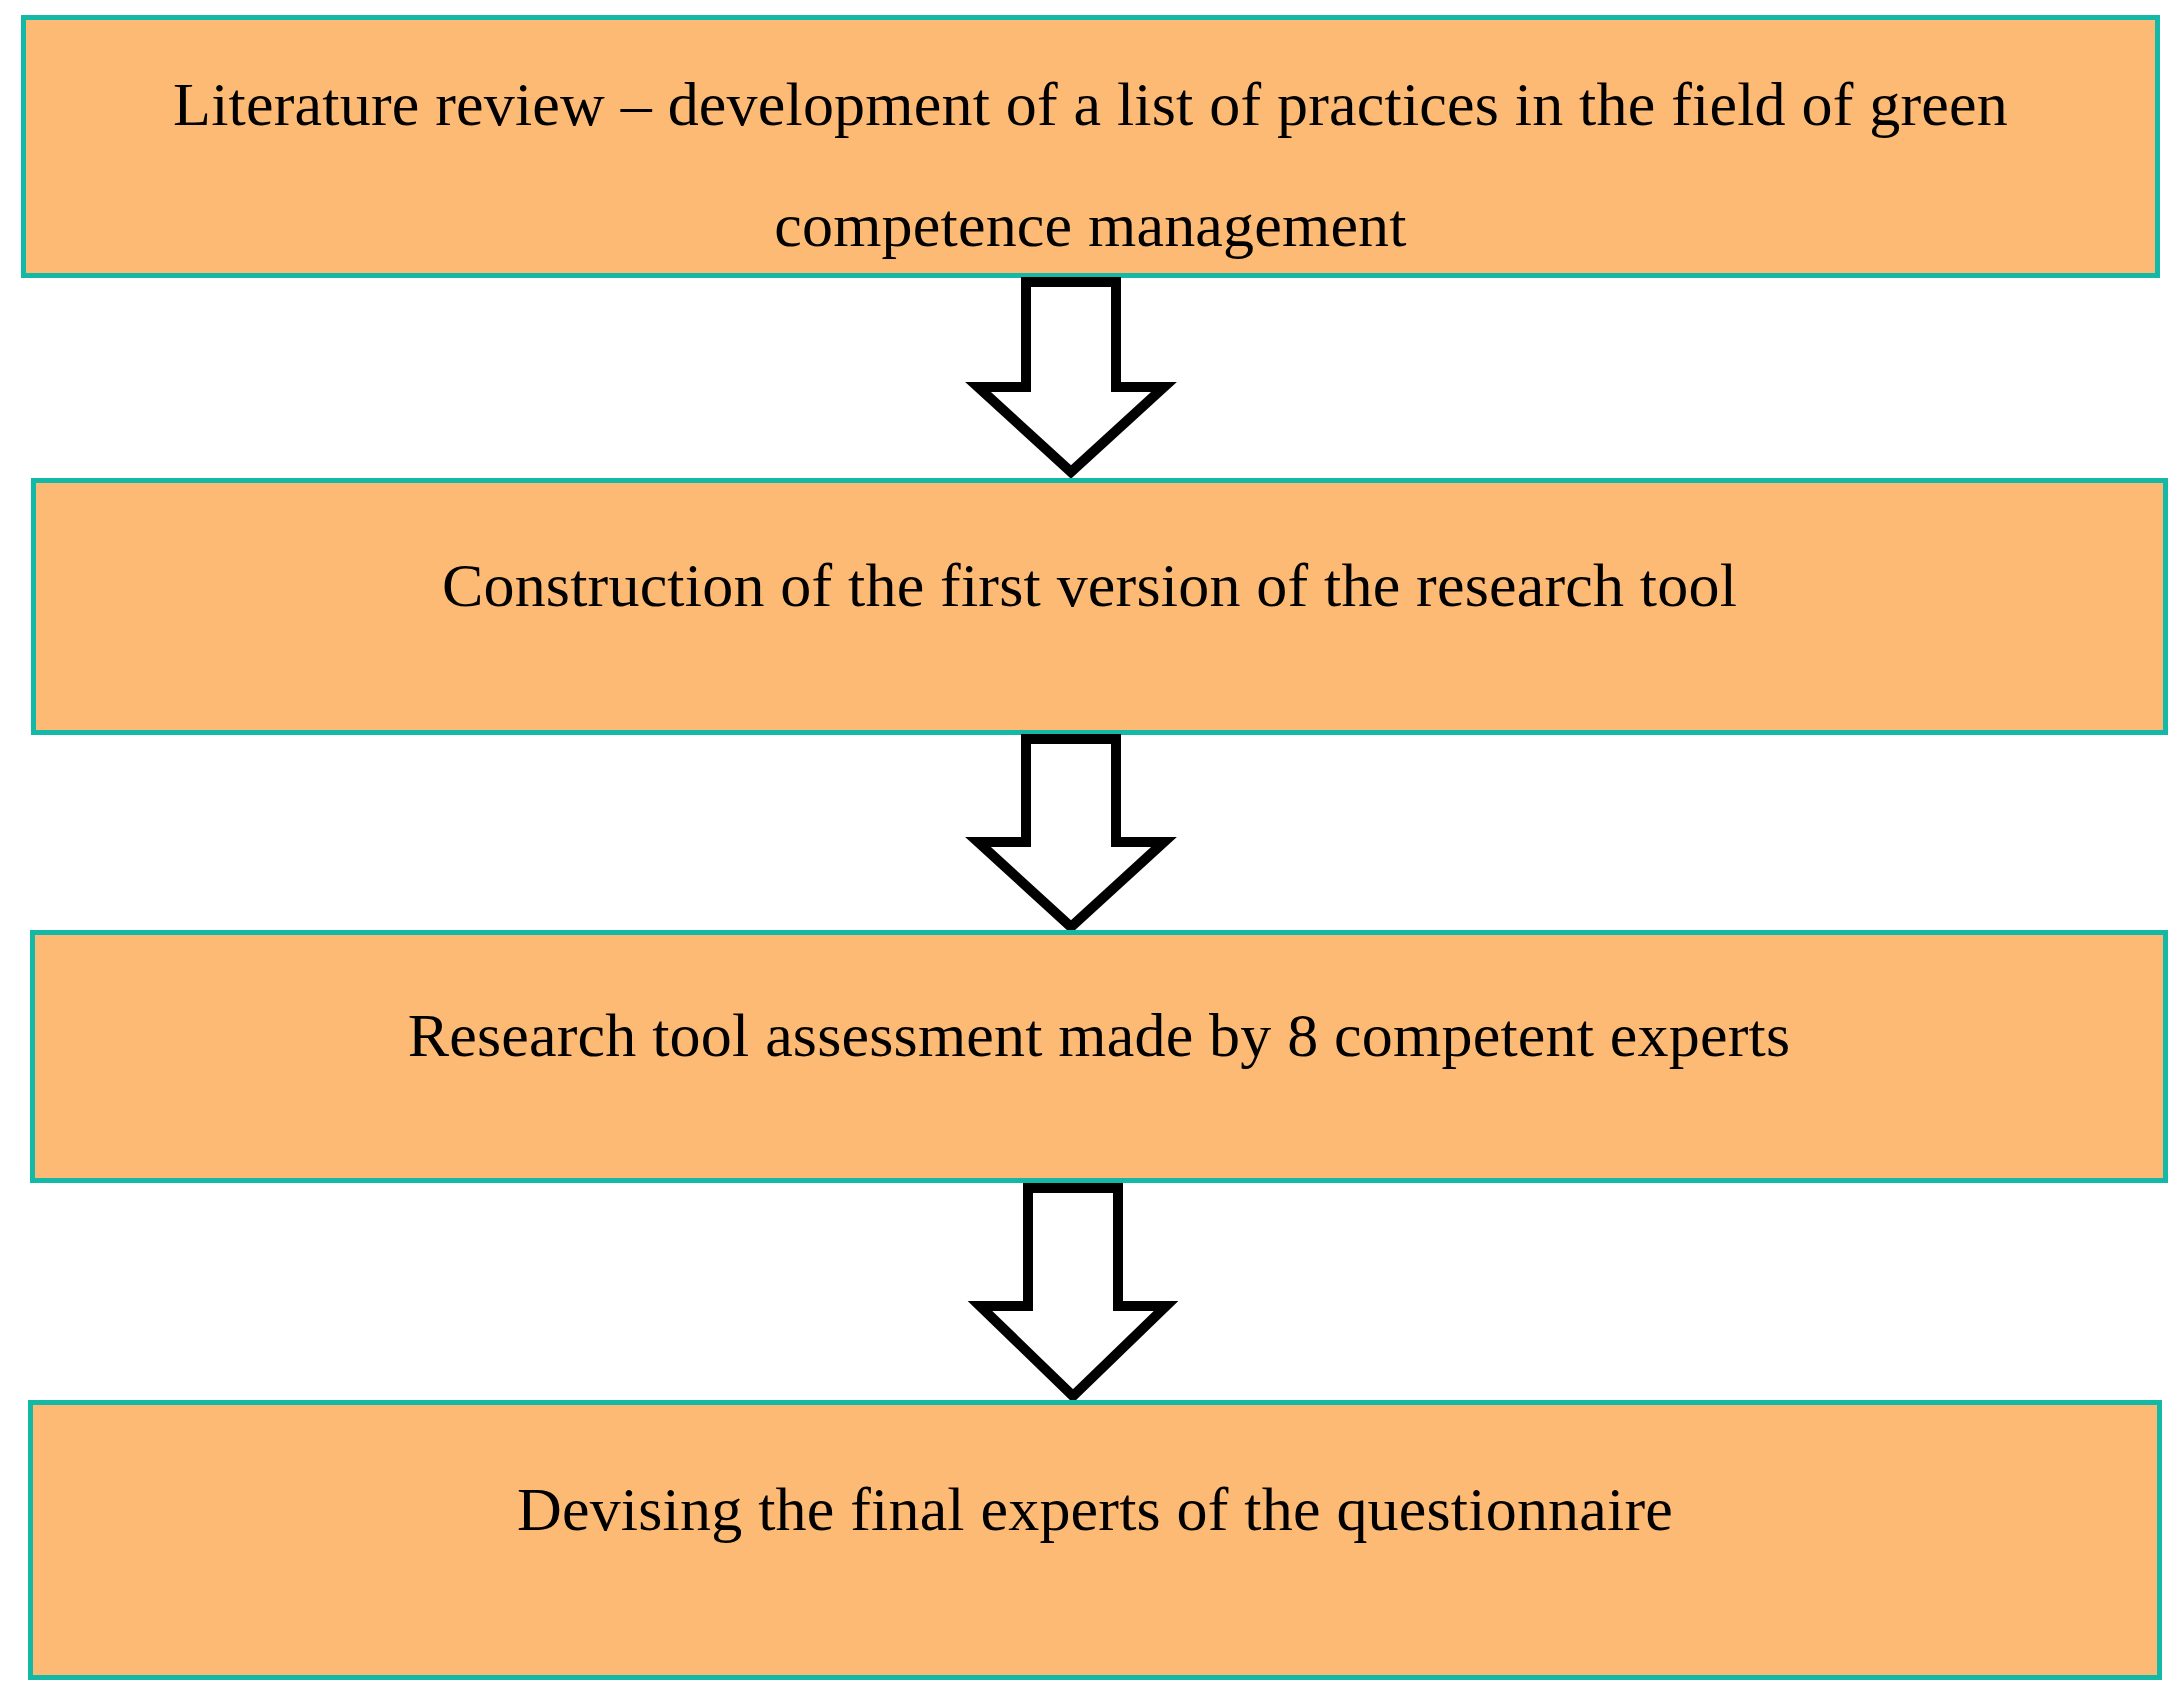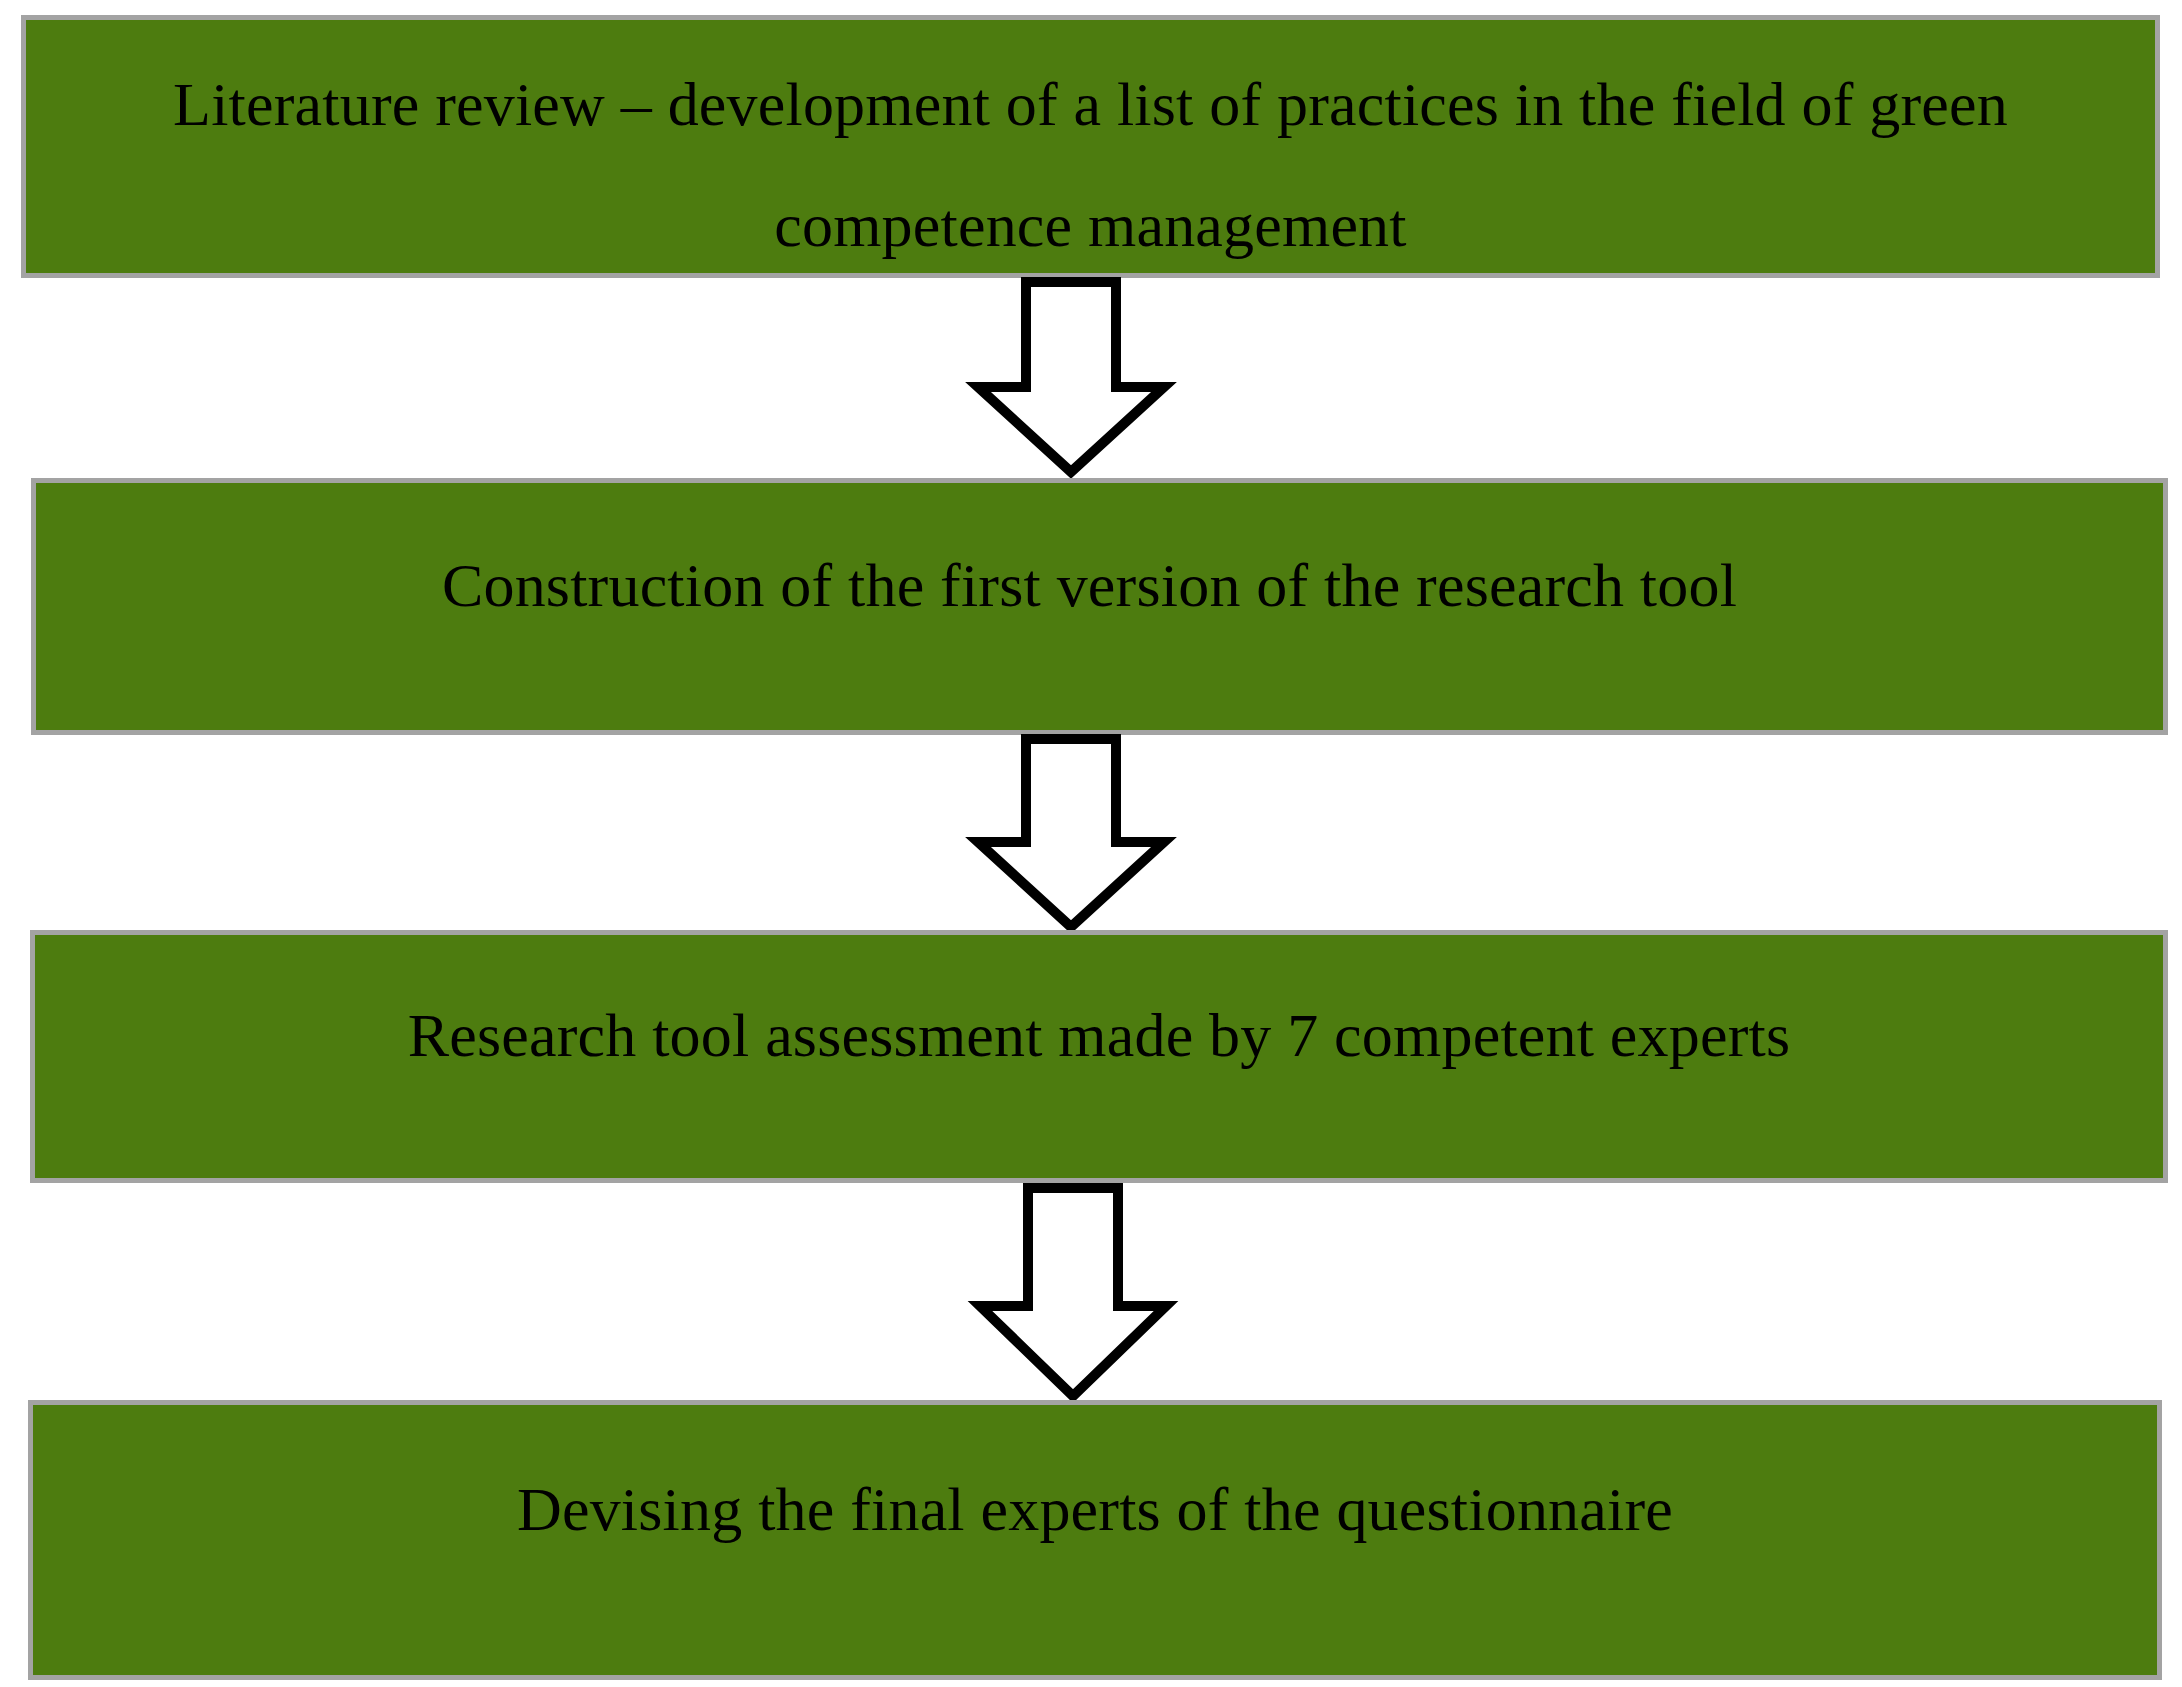--- a/index.html
+++ b/index.html
@@ -14,22 +14,22 @@
   #flowchart {
     position: relative;
     width: 2182px;
     height: 1687px;
     background: #ffffff;
     overflow: hidden;
   }
   .node-box {
     position: absolute;
     box-sizing: border-box;
-    border: 5px solid #a3a3a3;
-    background: #4d7c0f;
+    border: 5px solid #14b8a6;
+    background: #fdba74;
   }
   .node-text {
     position: absolute;
     left: 0;
     right: 0;
     text-align: center;
     font-family: "Liberation Serif", "DejaVu Serif", serif;
     font-size: 62px;
     line-height: 1.95;
     letter-spacing: 0.2px;
@@ -79,21 +79,21 @@
     <div class="node-text">Construction of the first version of the research tool</div>
   </div>
 
   <div class="connector" id="arrow-2">
     <svg width="186" height="188" viewBox="0 0 186 188" xmlns="http://www.w3.org/2000/svg" aria-hidden="true">
       <polygon points="48,0 138,0 138,103 186,103 93,188 0,103 48,103" fill="#ffffff" stroke="#000000" stroke-width="10" stroke-linejoin="miter"></polygon>
     </svg>
   </div>
 
   <div class="node-box" id="box-3">
-    <div class="node-text">Research tool assessment made by 7 competent experts</div>
+    <div class="node-text">Research tool assessment made by 8 competent experts</div>
   </div>
 
   <div class="connector" id="arrow-3">
     <svg width="186" height="208" viewBox="0 0 186 208" xmlns="http://www.w3.org/2000/svg" aria-hidden="true">
       <polygon points="48,0 138,0 138,118 186,118 93,208 0,118 48,118" fill="#ffffff" stroke="#000000" stroke-width="10" stroke-linejoin="miter"></polygon>
     </svg>
   </div>
 
   <div class="node-box" id="box-4">
     <div class="node-text">Devising the final experts of the questionnaire</div>

